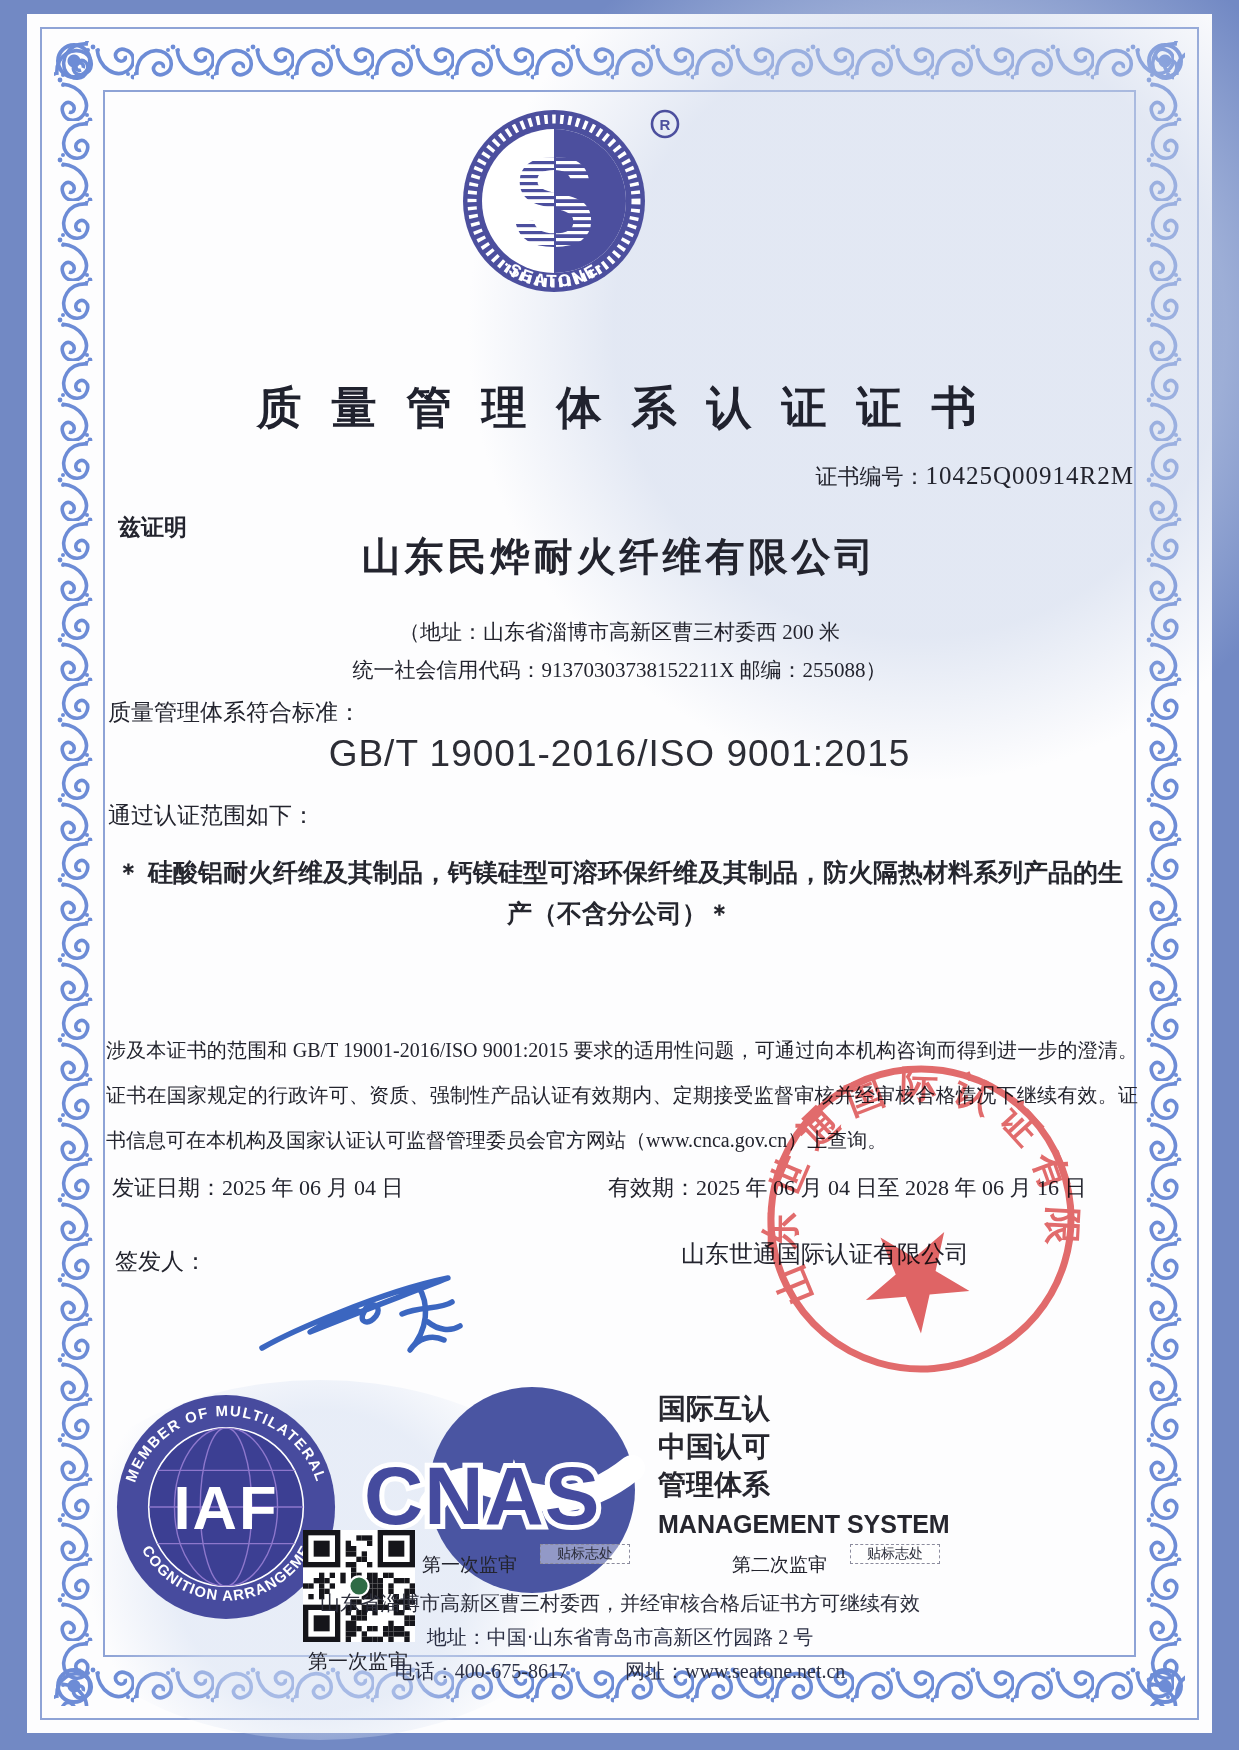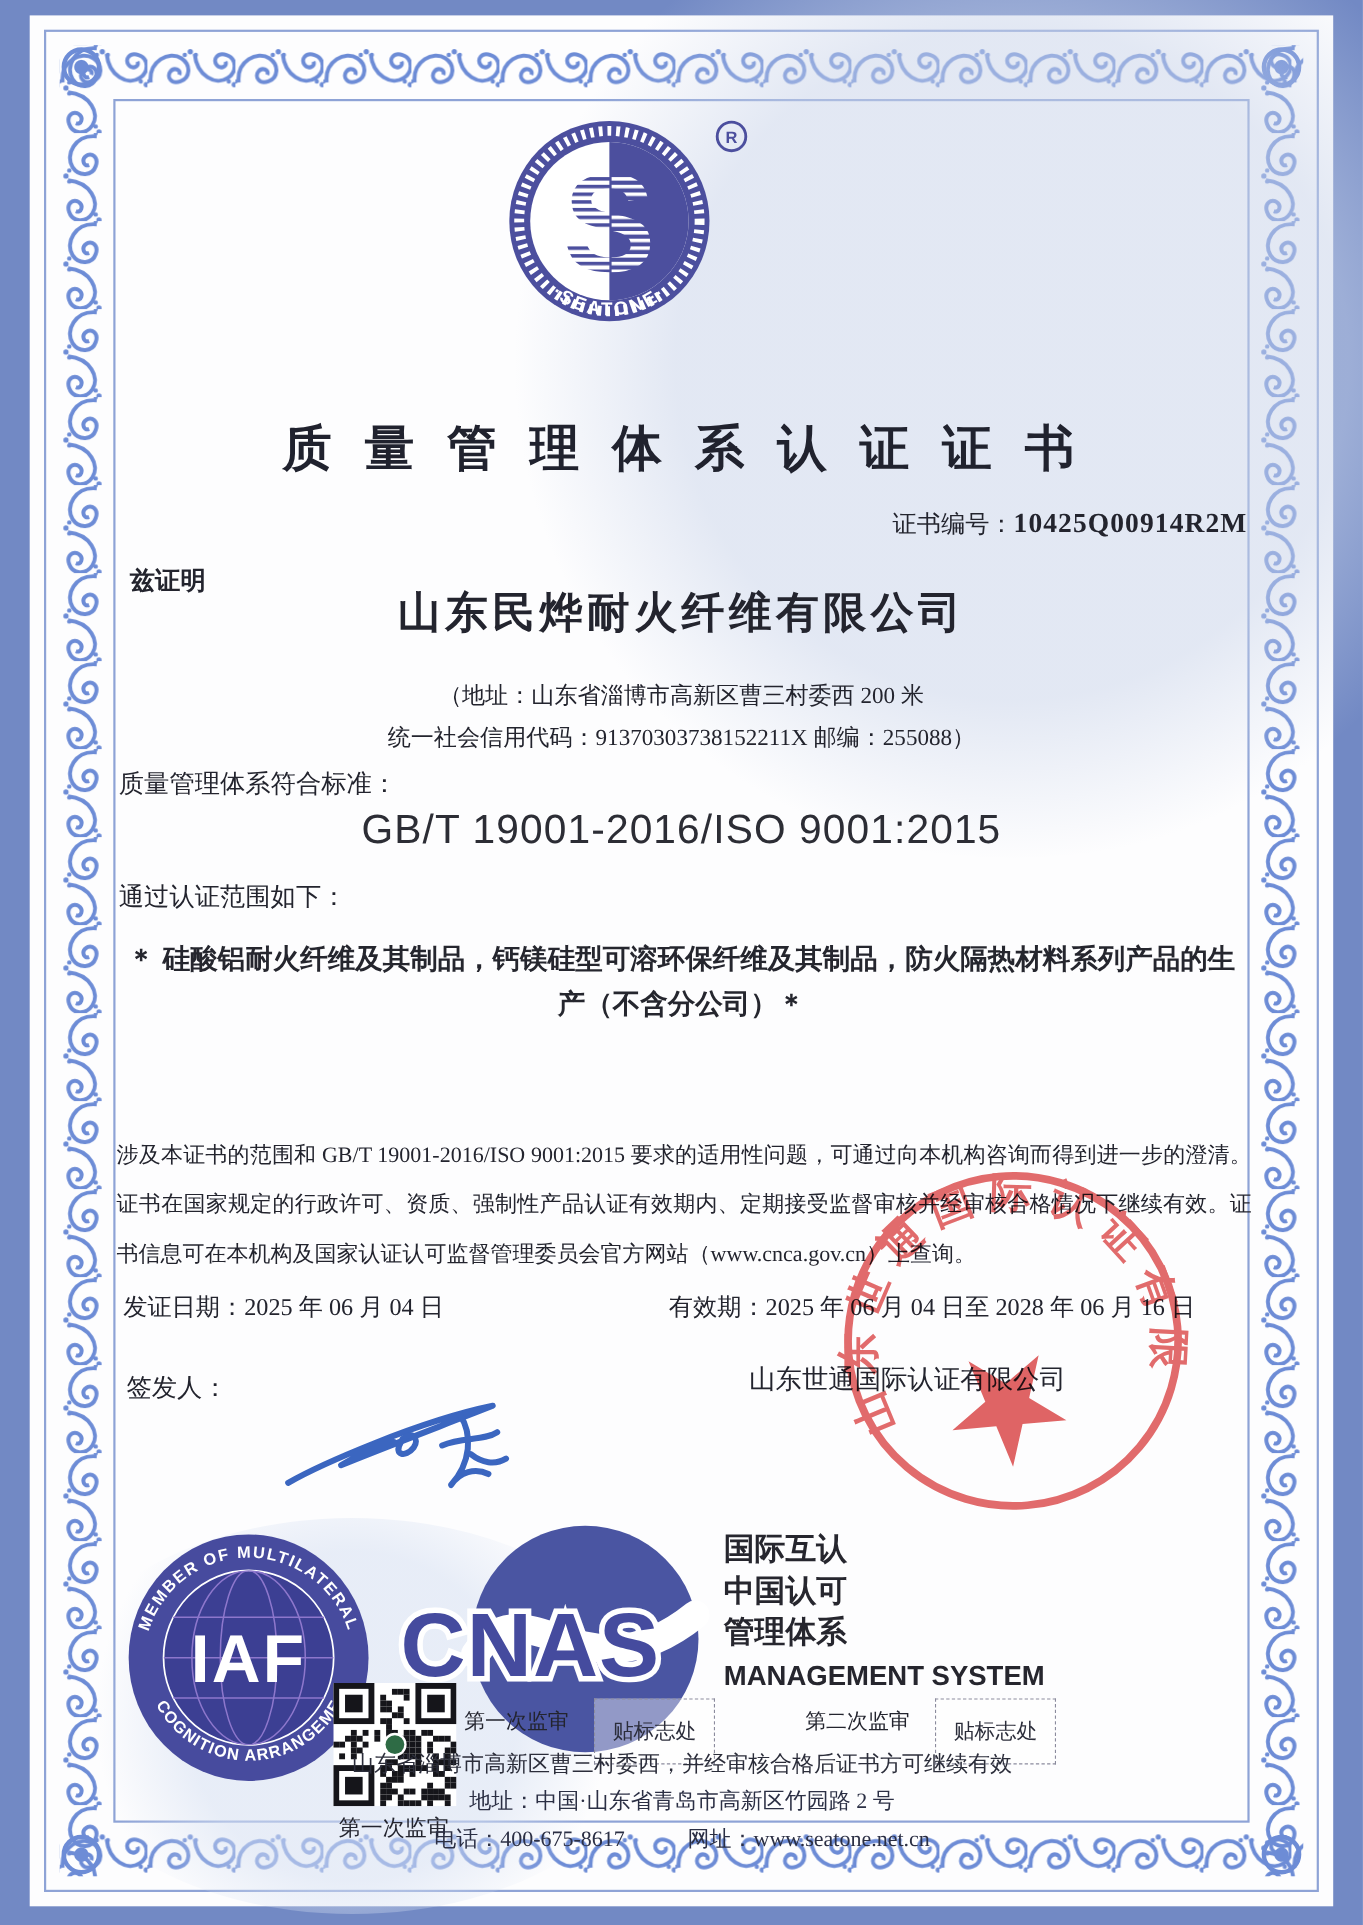--- a/index.html
+++ b/index.html
@@ -16,21 +16,21 @@
   .corner{width:36px;height:36px;border:4px solid #6d8cd6;border-radius:50%;
           background:radial-gradient(circle,#6d8cd6 0 6px,transparent 7px);box-sizing:border-box;}
   .line2{left:76px;top:76px;right:76px;bottom:76px;border:2px solid #8ea3d6;}
   .wm1{left:430px;top:-120px;width:980px;height:900px;border-radius:50%;
        background:radial-gradient(circle,rgba(200,211,233,.50) 0 46%,rgba(200,211,233,0) 68%);}
   .wm2{left:40px;top:1380px;width:560px;height:360px;border-radius:50%;
        background:radial-gradient(circle,rgba(214,224,242,.55) 0 45%,rgba(214,224,242,0) 70%);}
   .title{left:12px;top:378px;width:1239px;text-align:center;font-size:45px;font-weight:600;
          letter-spacing:30px;color:#20222e;}
   .certno{right:105px;top:462px;font-size:22px;}
-  .certno b{font-size:25px;letter-spacing:1px;font-weight:700;}
+  .certno b{font-size:25px;letter-spacing:1px;font-weight:400;}
   .intro{left:118px;top:512px;font-size:23px;font-weight:bold;}
   .company{left:0;top:530px;width:1239px;text-align:center;font-size:39px;font-weight:700;letter-spacing:4px;}
   .addr1{left:0;top:618px;width:1239px;text-align:center;font-size:21px;}
   .addr2{left:0;top:656px;width:1239px;text-align:center;font-size:21px;}
   .stdlabel{left:108px;top:697px;font-size:23px;}
   .standard{left:0;top:733px;width:1239px;text-align:center;font-size:37px;
             font-family:"Liberation Sans","DejaVu Sans",sans-serif;color:#2c2d35;letter-spacing:1px;}
   .scopelabel{left:108px;top:800px;font-size:23px;}
   .scope{left:112px;top:852px;width:1015px;text-align:center;font-size:25px;line-height:41px;
          font-family:"Liberation Sans","DejaVu Sans",sans-serif;font-weight:700;color:#25262e;}
@@ -45,21 +45,21 @@
   .cnas{left:360px;top:1382px;}
   .accred{left:658px;top:1390px;font-family:"Liberation Sans","DejaVu Sans",sans-serif;}
   .accred .zh{font-size:28px;line-height:38px;color:#26262e;font-family:"Liberation Serif",serif;font-weight:600;}
   .accred .en{font-size:25px;line-height:33px;font-weight:700;color:#26262e;margin-top:4px;}
   .qr{left:303px;top:1530px;}
   .qrcap{left:258px;top:1648px;width:200px;text-align:center;font-size:20px;}
   .audit1{left:422px;top:1552px;font-size:19px;}
   .box1{left:540px;top:1544px;}
   .audit2{left:732px;top:1552px;font-size:19px;}
   .box2{left:850px;top:1544px;}
-  .stickerbox{display:inline-block;border:1px dashed #8b8b9d;padding:16px 16px;font-size:19px;color:#2b2d3a;background:rgba(255,255,255,.4);}
+  .stickerbox{display:inline-block;border:1px dashed #8b8b9d;padding:0 16px;font-size:14px;color:#2b2d3a;background:rgba(255,255,255,.4);}
   .note{left:150px;top:1590px;width:940px;text-align:center;font-size:20px;color:#2b2d3a;}
   .addr-footer{left:150px;top:1624px;width:940px;text-align:center;font-size:20px;color:#2b2f44;}
   .phone-row{left:150px;top:1658px;width:940px;text-align:center;font-size:20px;color:#2b2f44;}
   .phone-row span{margin:0 26px;}
   svg text{font-family:"Liberation Sans","DejaVu Sans",sans-serif;}
 </style>
 </head>
 <body>
 
 <div class="abs sheet">

